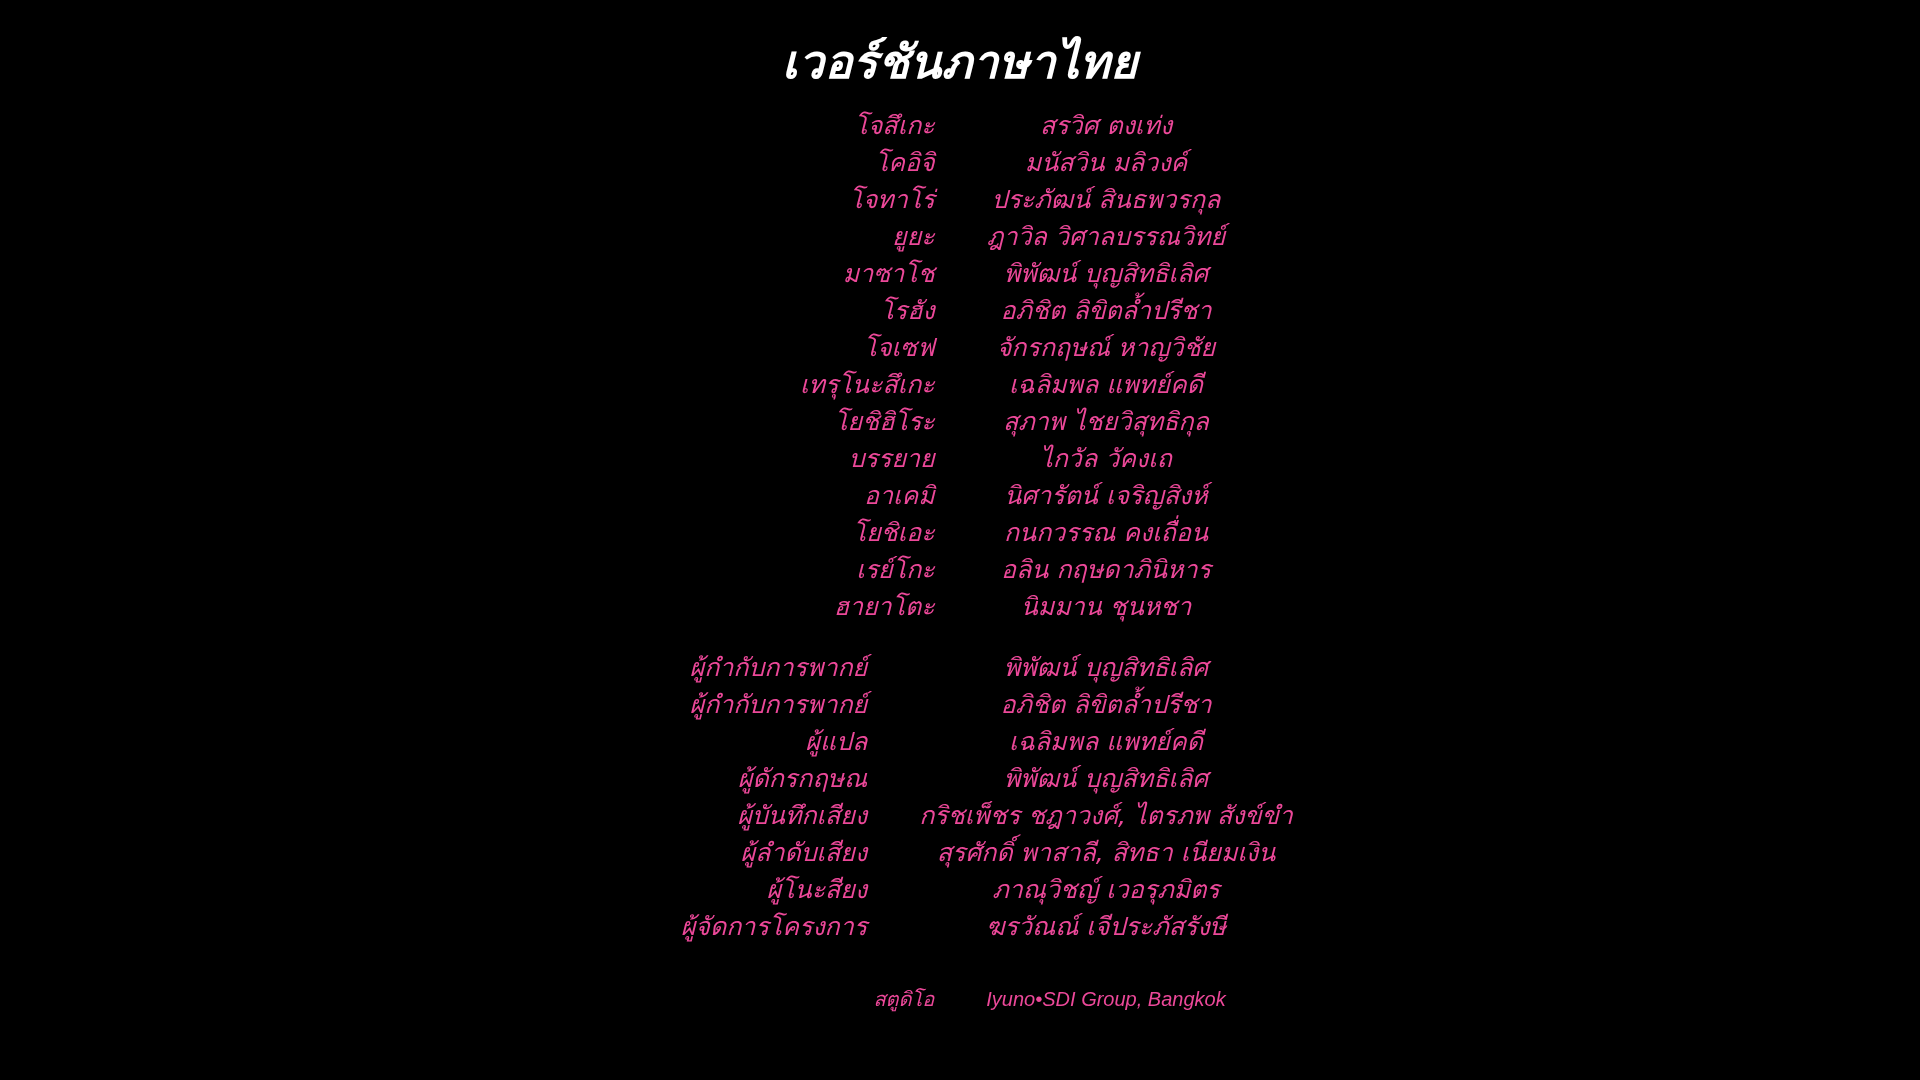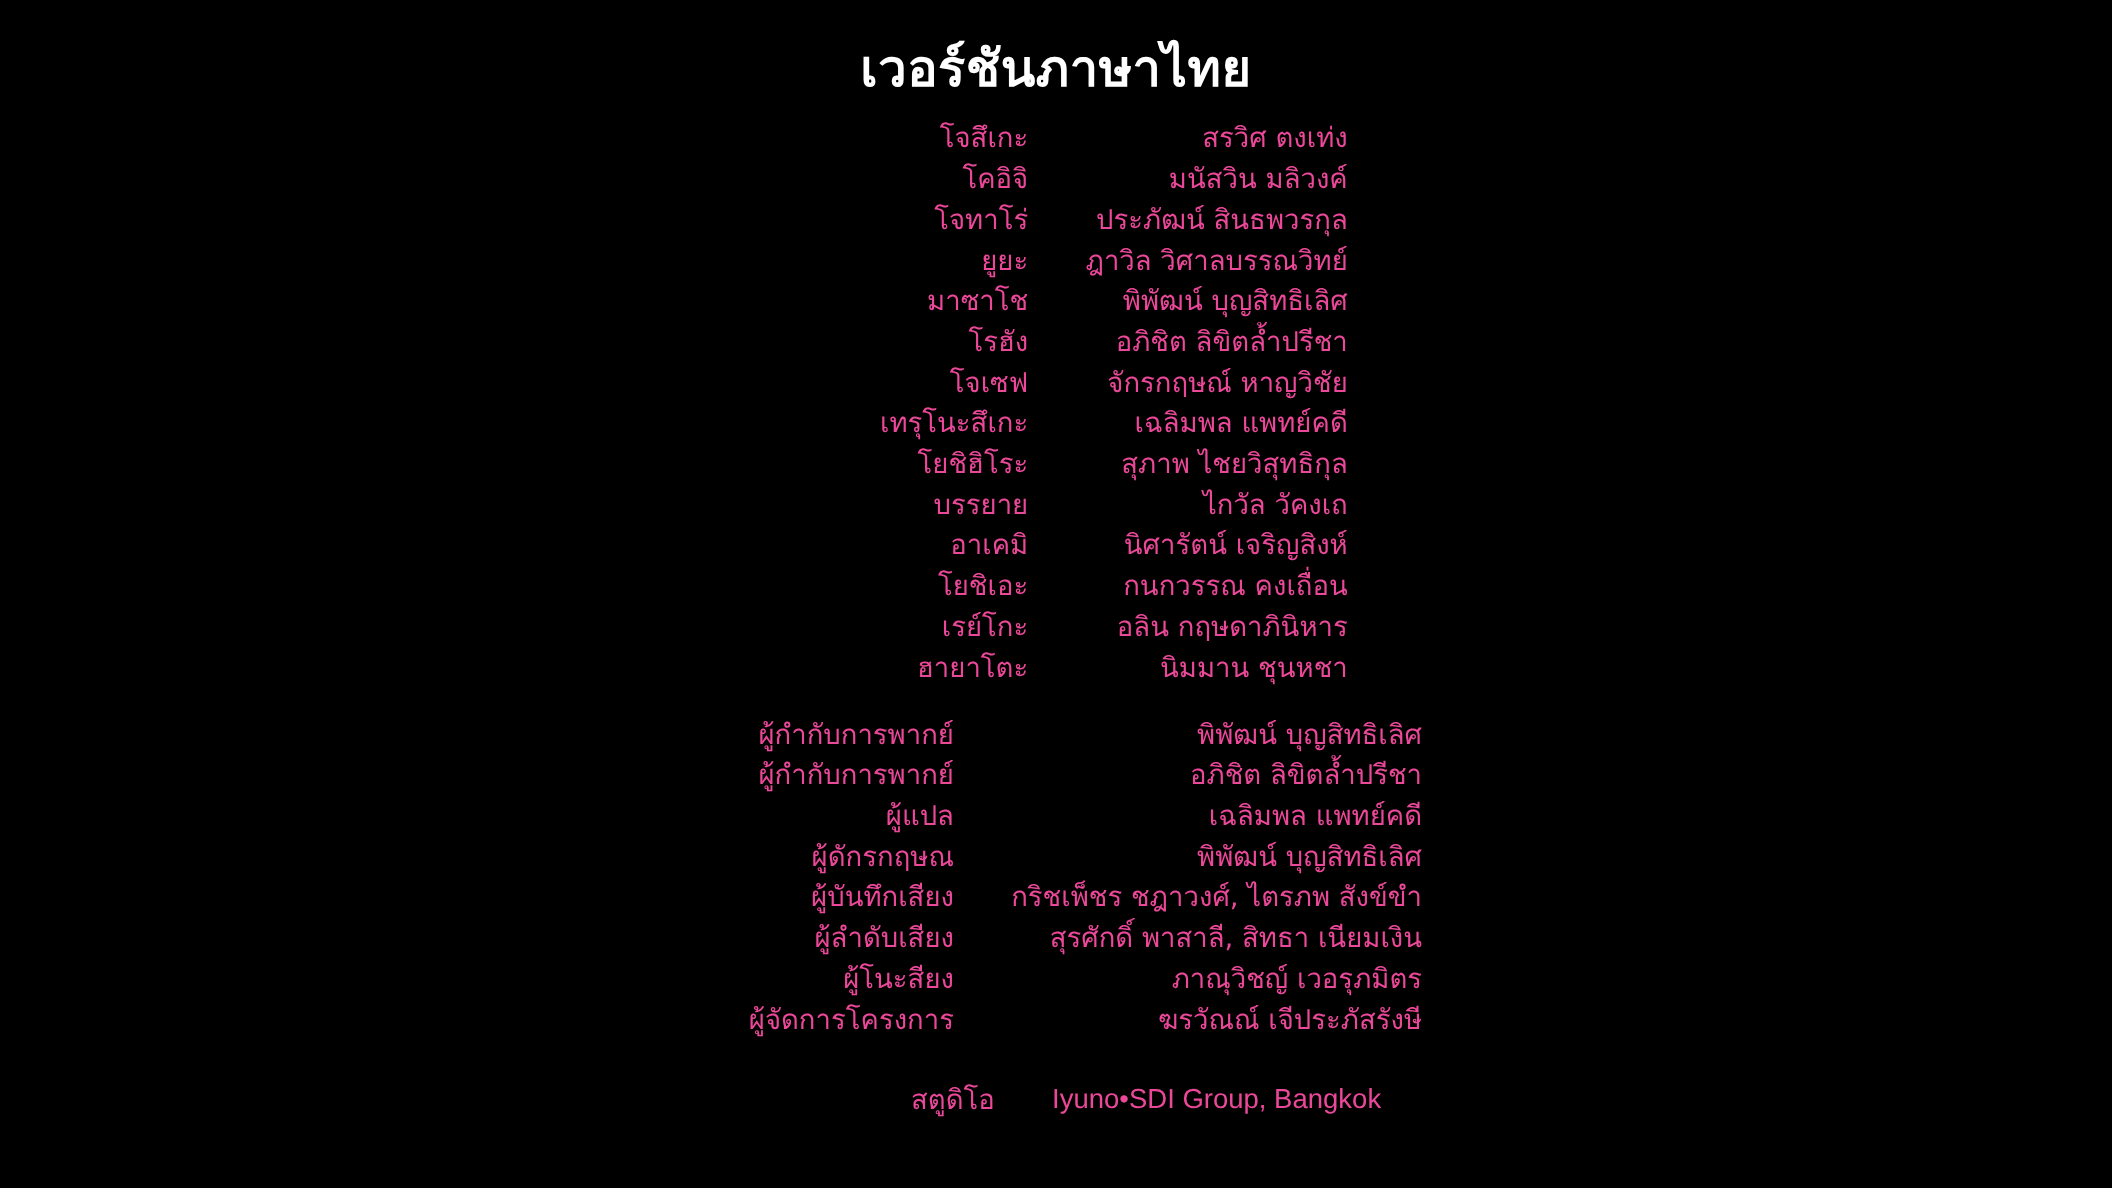--- a/index.html
+++ b/index.html
@@ -12,20 +12,21 @@
   }
   body {
     font-family: "DejaVu Sans", "Liberation Sans", sans-serif;
     color: #ffffff;
   }
   .screen {
     position: relative;
     width: 1920px;
     height: 1080px;
     background: #000000;
+    font-style: italic;
   }
   .credits {
     position: absolute;
     left: 0;
     top: 0;
     width: 1920px;
     display: flex;
     flex-direction: column;
     align-items: center;
   }
@@ -53,32 +54,32 @@
     color: #ec4899;
     white-space: nowrap;
     vertical-align: top;
   }
   .role {
     text-align: right;
     padding-right: 26px;
     width: 240px;
   }
   .name {
-    text-align: right;
+    text-align: center;
     padding-left: 26px;
   }
   .gap {
     height: 24px;
   }
   .gap-large {
     height: 36px;
   }
   .studio-row .role,
   .studio-row .name {
-    font-size: 25px;
+    font-size: 20px;
     line-height: 37px;
   }
   .studio-row .name {
     font-family: "Liberation Sans", sans-serif;
   }
 </style>
 </head>
 <body>
 
 <div class="screen">

